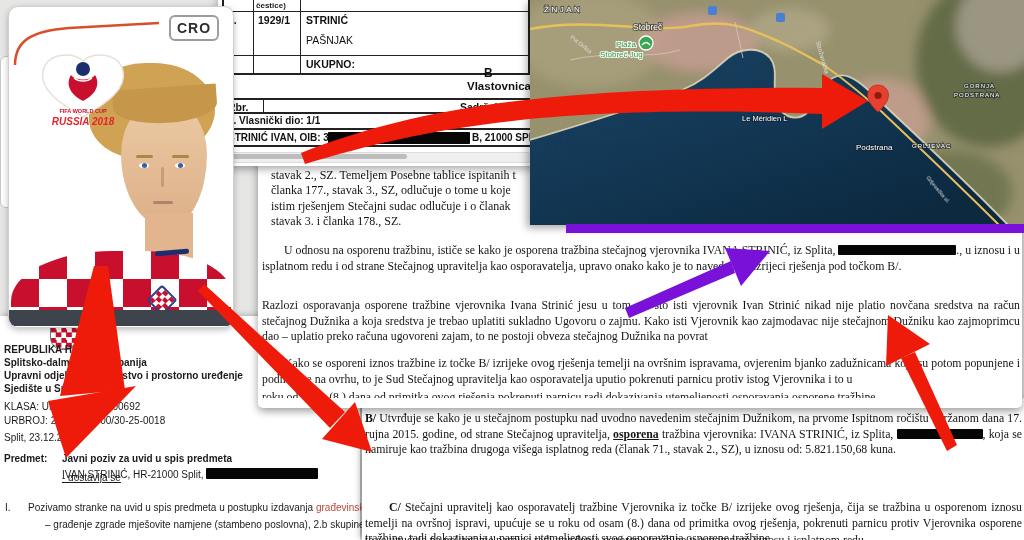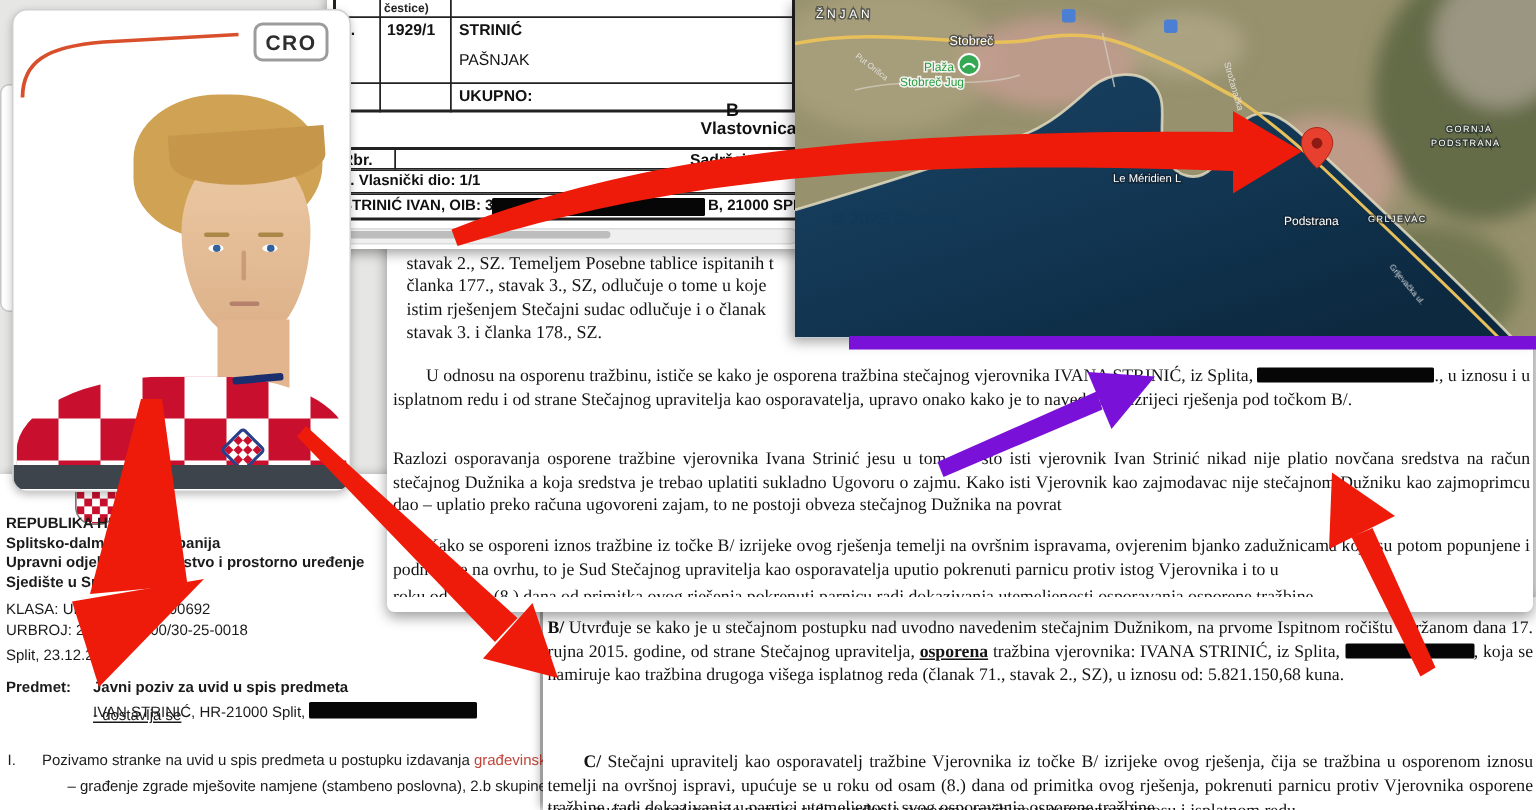--- a/index.html
+++ b/index.html
@@ -238,20 +238,30 @@
       <div class="neck"></div>
       <div class="torso"></div>
       <div class="collarline"></div>
       <div class="crest"></div>
       <div class="photobar"></div>
     </div>
     <svg class="abs" style="left:0;top:0;" width="224" height="60">
       <path d="M6,58 C6,34 22,24 60,21 L150,16" fill="none" stroke="#d94f2b" stroke-width="2.5"></path>
     </svg>
     <div id="cro-badge">CRO</div>
+    <div id="wc-logo">
+      <svg width="112" height="108" viewBox="0 0 112 108">
+        <path d="M56,10 C66,0 92,2 96,20 C100,38 80,52 56,66 C32,52 12,38 16,20 C20,2 46,0 56,10 Z" fill="#ffffff" stroke="#e8e0d8" stroke-width="1.5"></path>
+        <circle cx="56" cy="18" r="7" fill="#1b2f6e"></circle>
+        <path d="M44,24 C38,34 44,44 56,50 C68,44 74,34 68,24 C64,30 48,30 44,24 Z" fill="#c8102e"></path>
+        <path d="M47,27 C52,31 60,31 65,27" stroke="#fff" stroke-width="1.5" fill="none"></path>
+        <text x="56" y="62" text-anchor="middle" font-size="5.5" fill="#c8102e" font-weight="bold" font-family="Liberation Sans, sans-serif">FIFA WORLD CUP</text>
+        <text x="56" y="74" text-anchor="middle" font-size="10" fill="#e3262e" font-weight="bold" font-style="italic" font-family="Liberation Sans, sans-serif">RUSSIA 2018</text>
+      </svg>
+    </div>
   </div>
 
   <svg id="overlay">
 
     <rect x="566" y="224" width="458" height="9" fill="#7911d8"></rect>
 
     <path d="M301,153 C420,106 560,86 822,88 L822,74 L868,101 L822,129 L822,114 C560,104 430,126 305,164 Z" fill="#ee1b0b"></path>
 
     <path d="M94,266 L108,266 L125,390 L60,396 Z" fill="#ee1b0b"></path>
     <path d="M48,401 L136,386 L66,458 Z" fill="#ee1b0b"></path>

